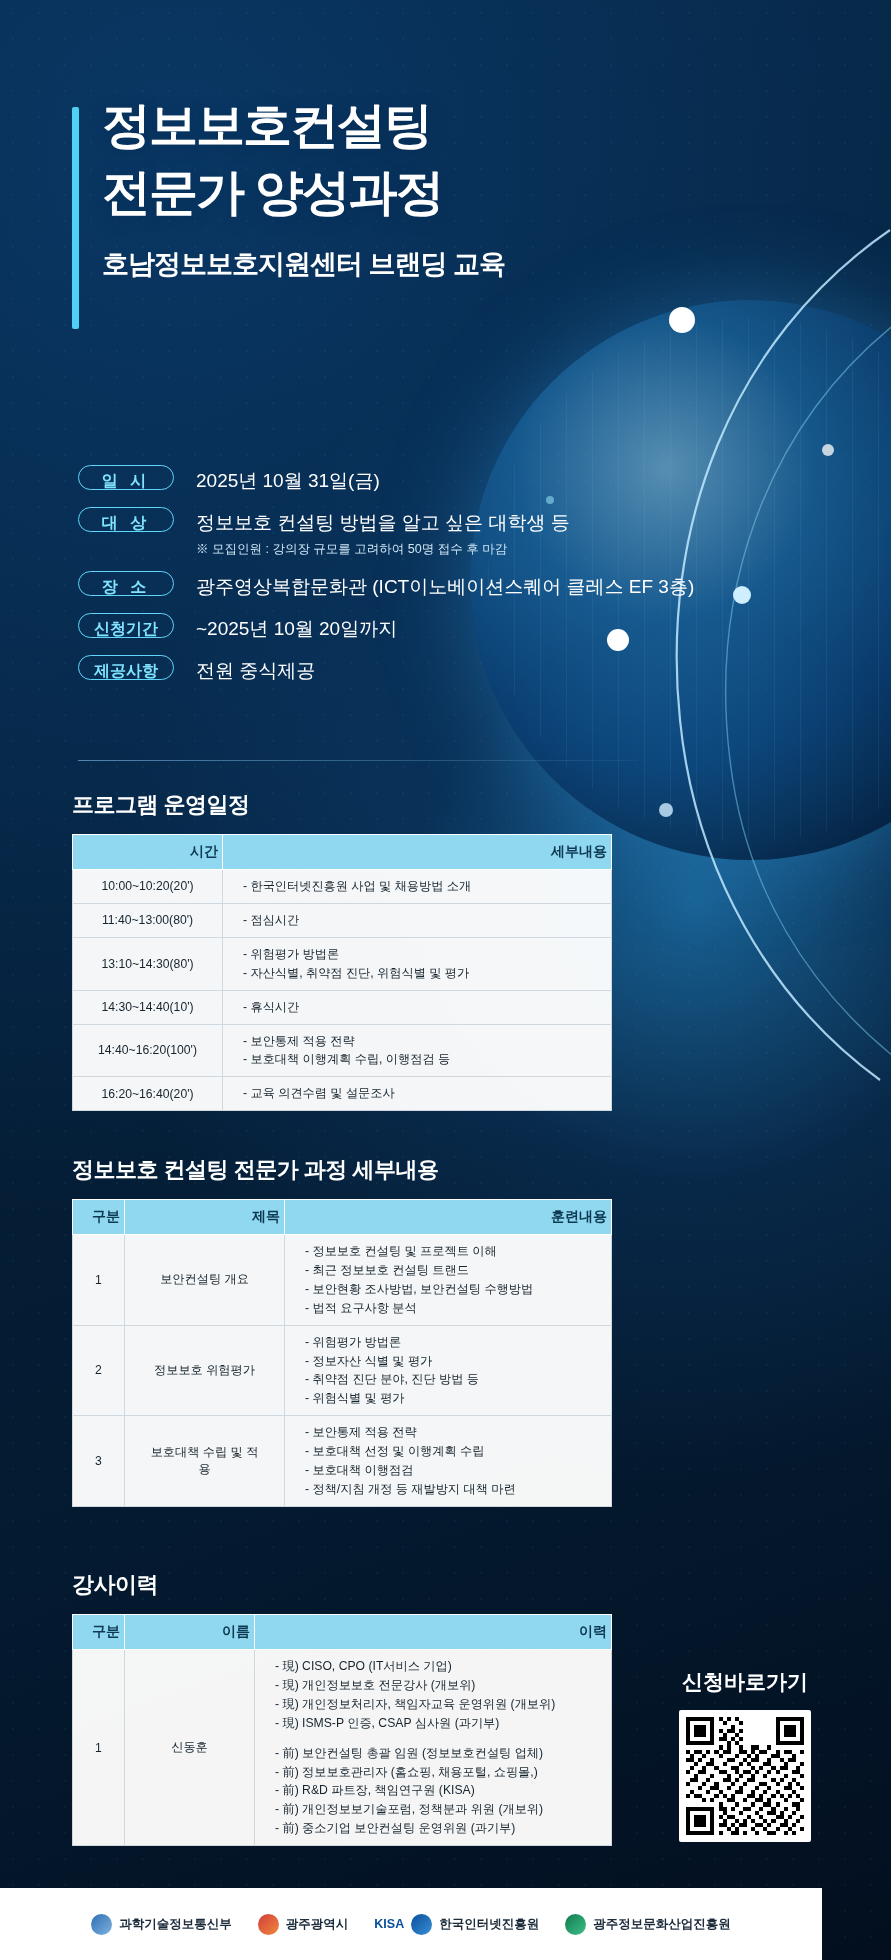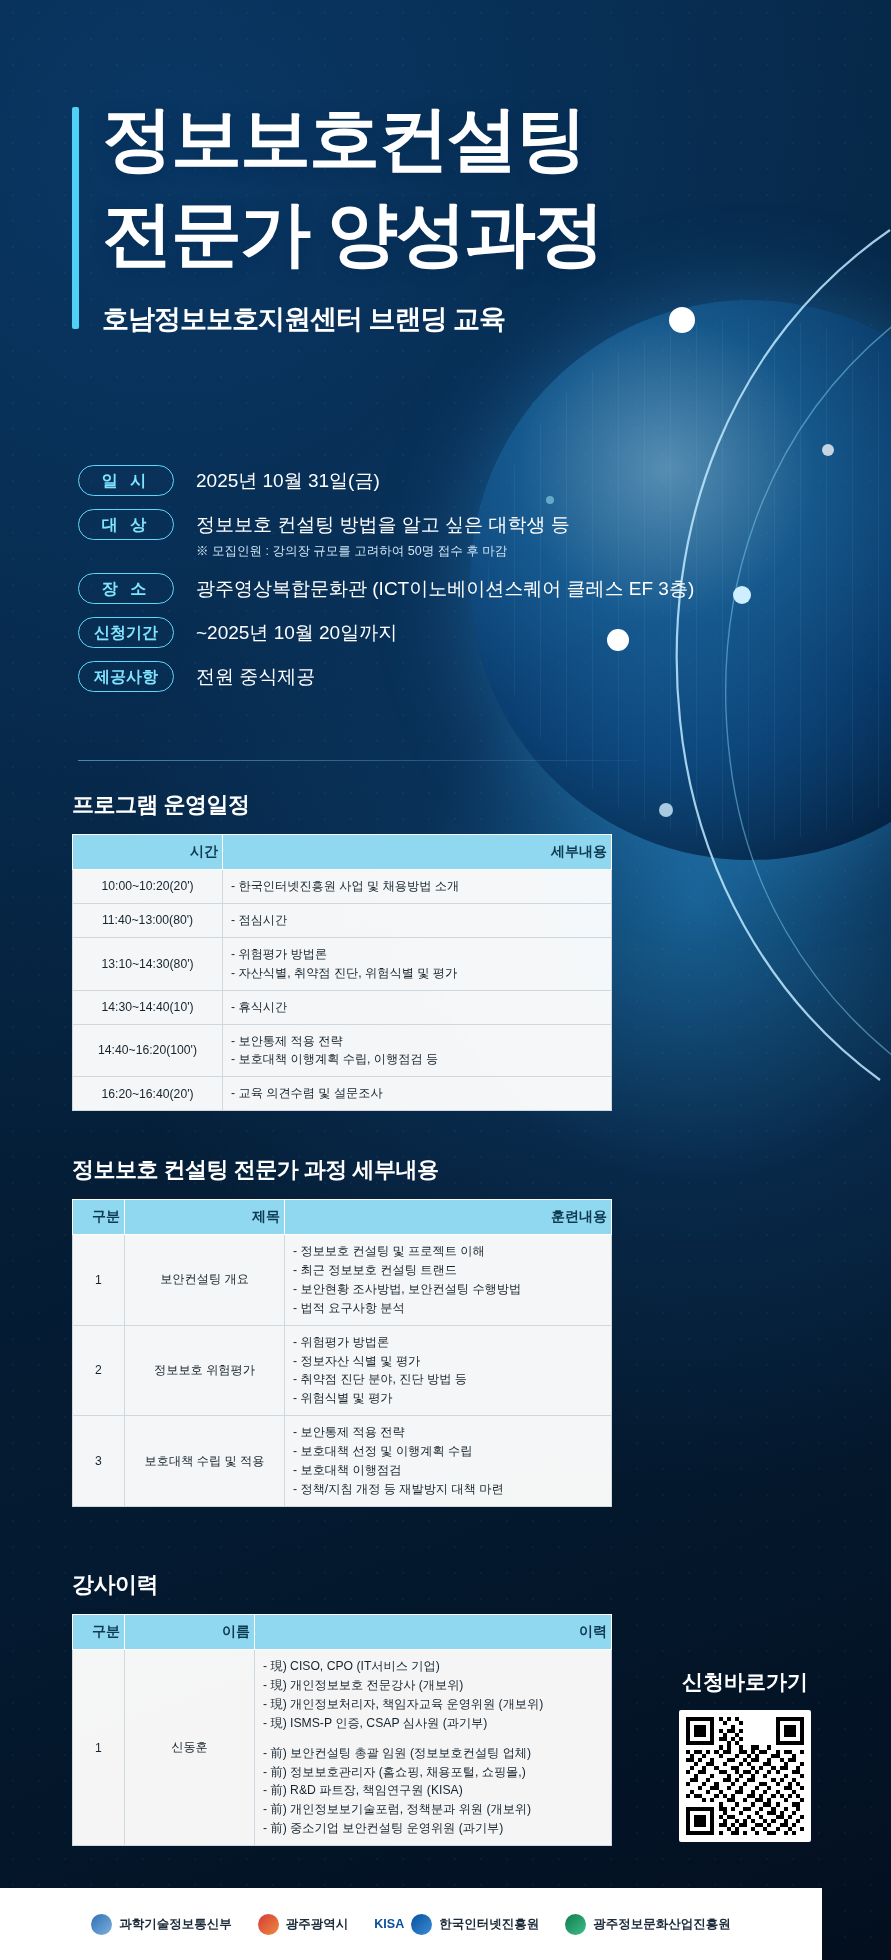--- a/index.html
+++ b/index.html
@@ -70,21 +70,21 @@
   }
   .title-bar {
     position: absolute;
     left: 0; top: 12px;
     width: 7px; height: 222px;
     background: #4fd0f5;
     border-radius: 2px;
   }
   .title-block { padding-left: 30px; }
   .title1, .title2 {
-    font-size: 71px;
+    font-size: 49px;
     font-weight: 800;
     letter-spacing: -2px;
     line-height: 1.25;
     color: #ffffff;
     text-shadow: 0 3px 14px rgba(0,40,80,.55);
     margin: 0;
   }
   .title2 { margin-top: 6px; }
   .subtitle {
     margin-top: 22px;
@@ -102,21 +102,21 @@
     width: 700px;
   }
   .info-row {
     display: flex;
     align-items: flex-start;
     margin-bottom: 13px;
   }
   .pill {
     flex: 0 0 auto;
     min-width: 96px;
-    height: 31px;
+    height: 25px;
     line-height: 29px;
     text-align: center;
     border: 1.5px solid #5fd6fa;
     border-radius: 16px;
     color: #7fe4ff;
     font-size: 16px;
     font-weight: 700;
     letter-spacing: 4px;
     padding: 0 10px;
     background: rgba(10,50,90,0.25);
@@ -172,21 +172,21 @@
     font-size: 14px;
     font-weight: 700;
     padding: 8px 4px;
     border: 1px solid #ffffff;
     text-align: right;
   }
   td {
     border: 1px solid #cfd8de;
     font-size: 12.2px;
     color: #16242e;
-    padding: 7px 8px;
+    padding: 7px 20px;
     vertical-align: middle;
   }
   td.c { text-align: center; }
   td.time { text-align: center; width: 150px; font-size: 12.2px; }
   td.multi { line-height: 1.55; }
   .cell-lines span { display: block; }
 
   
   .qr-area {
     position: absolute;

